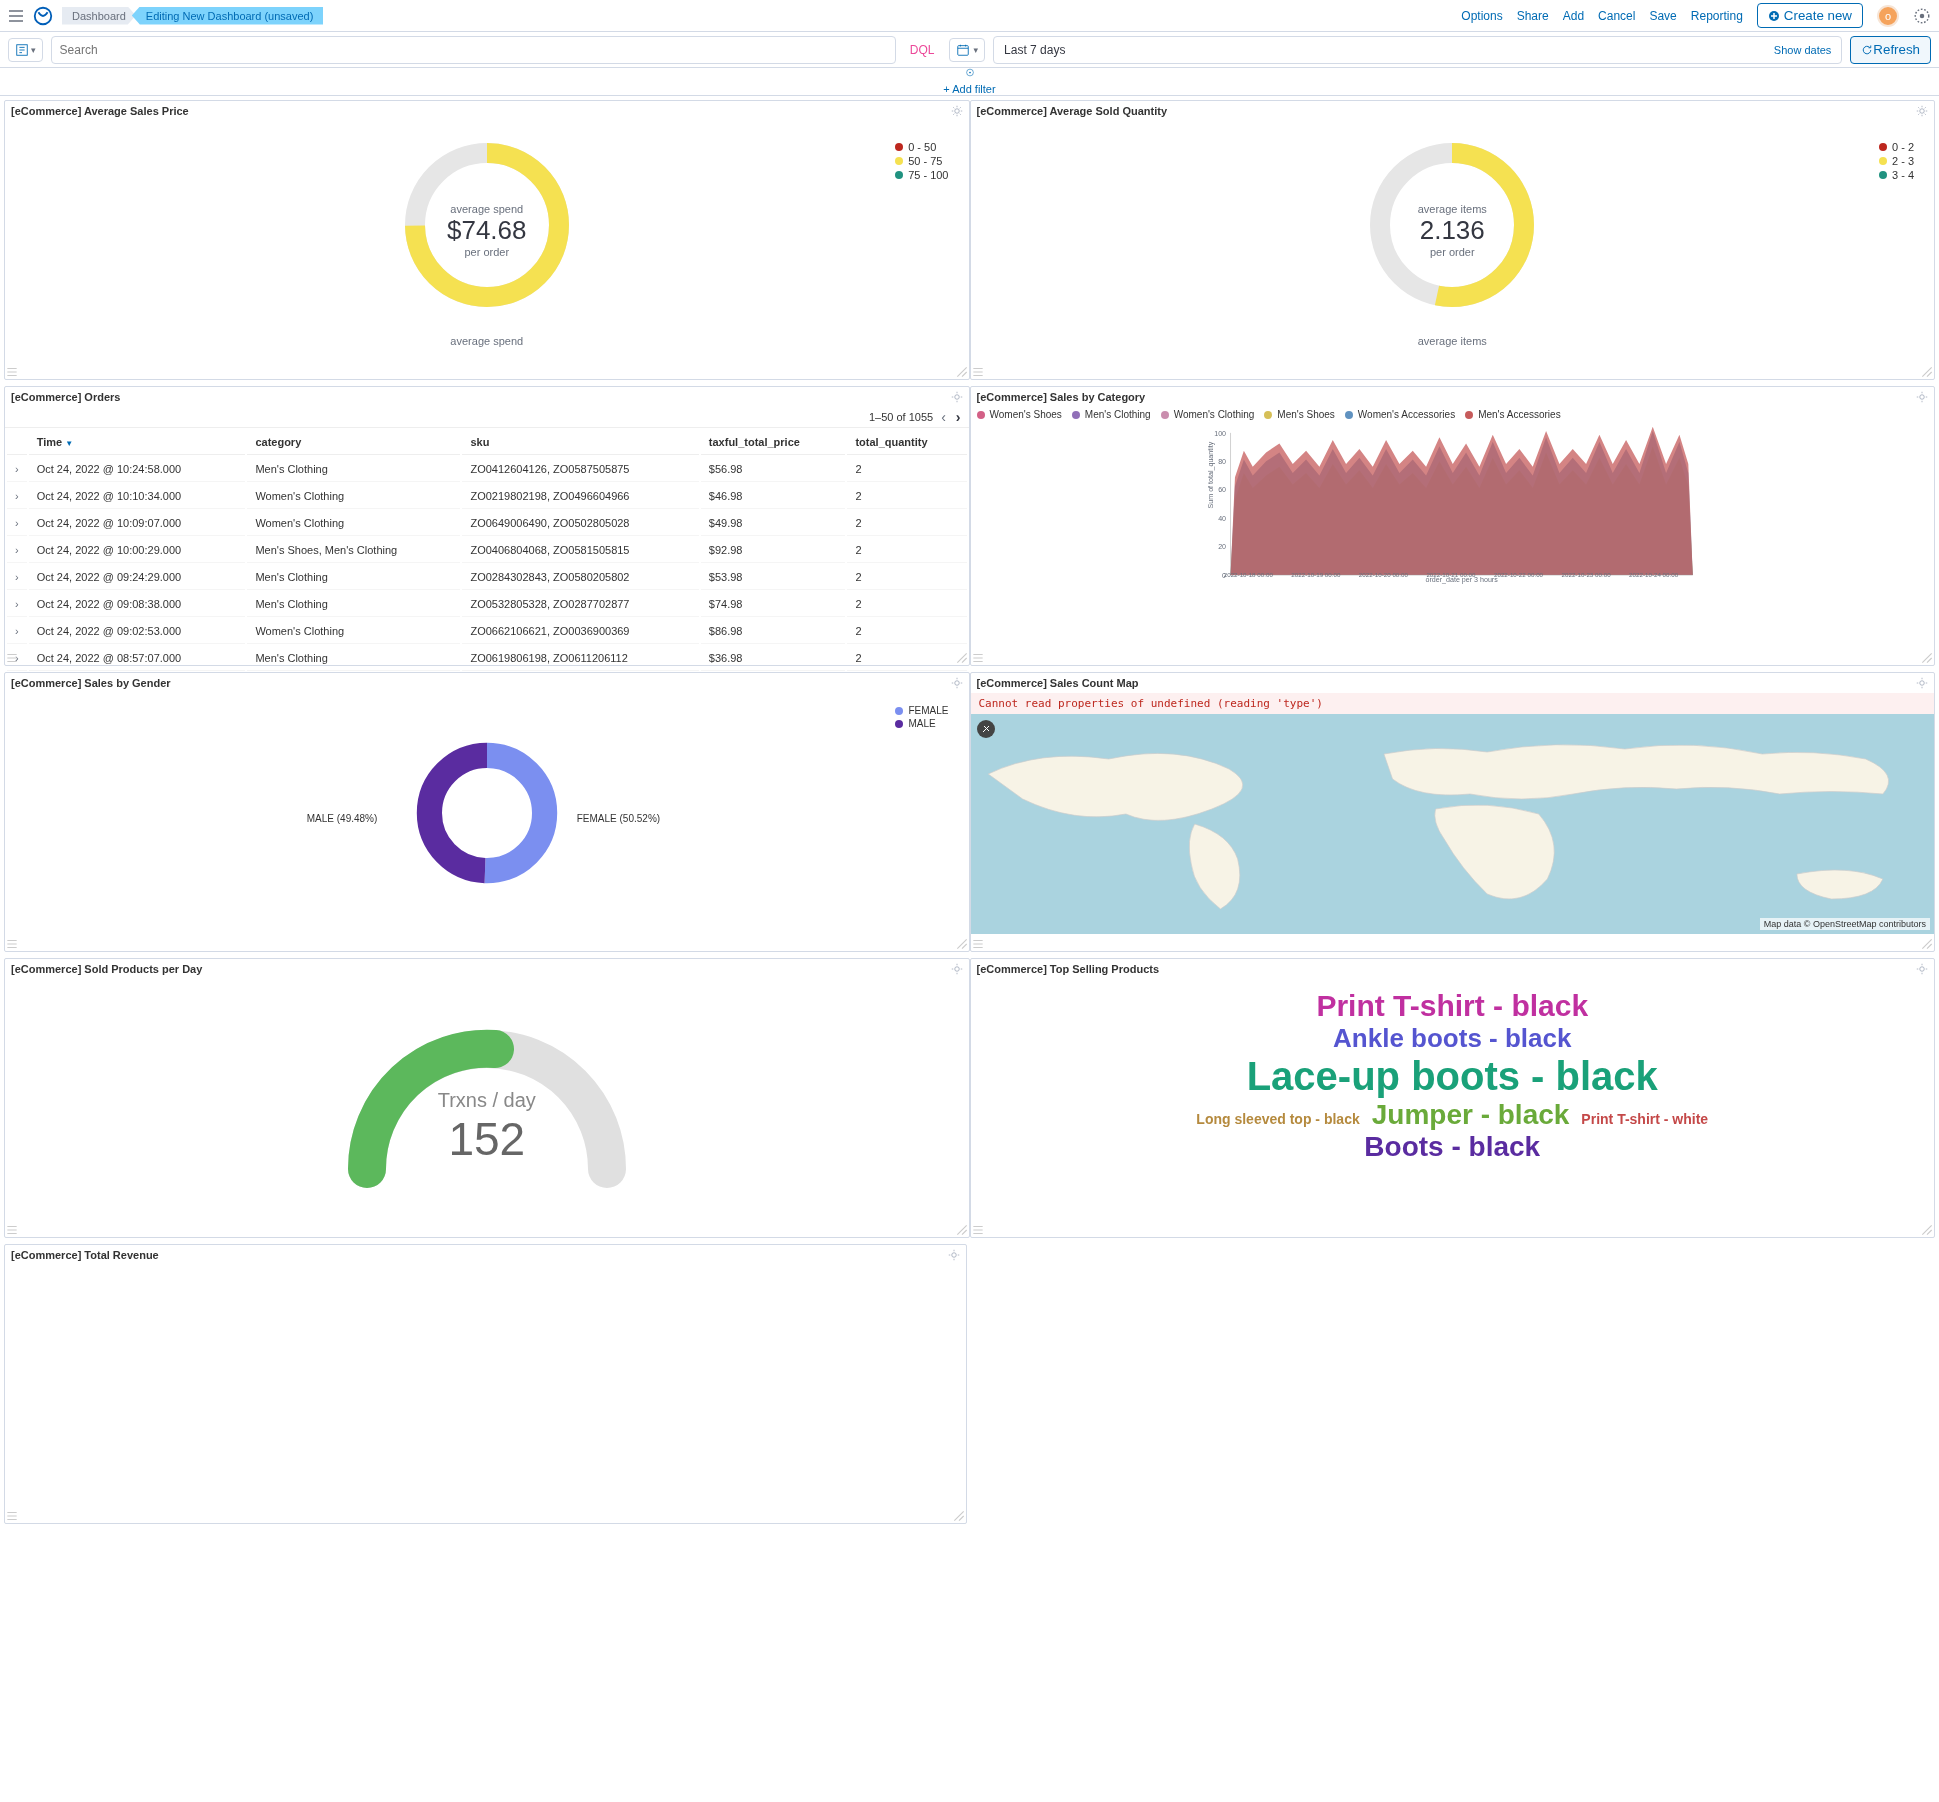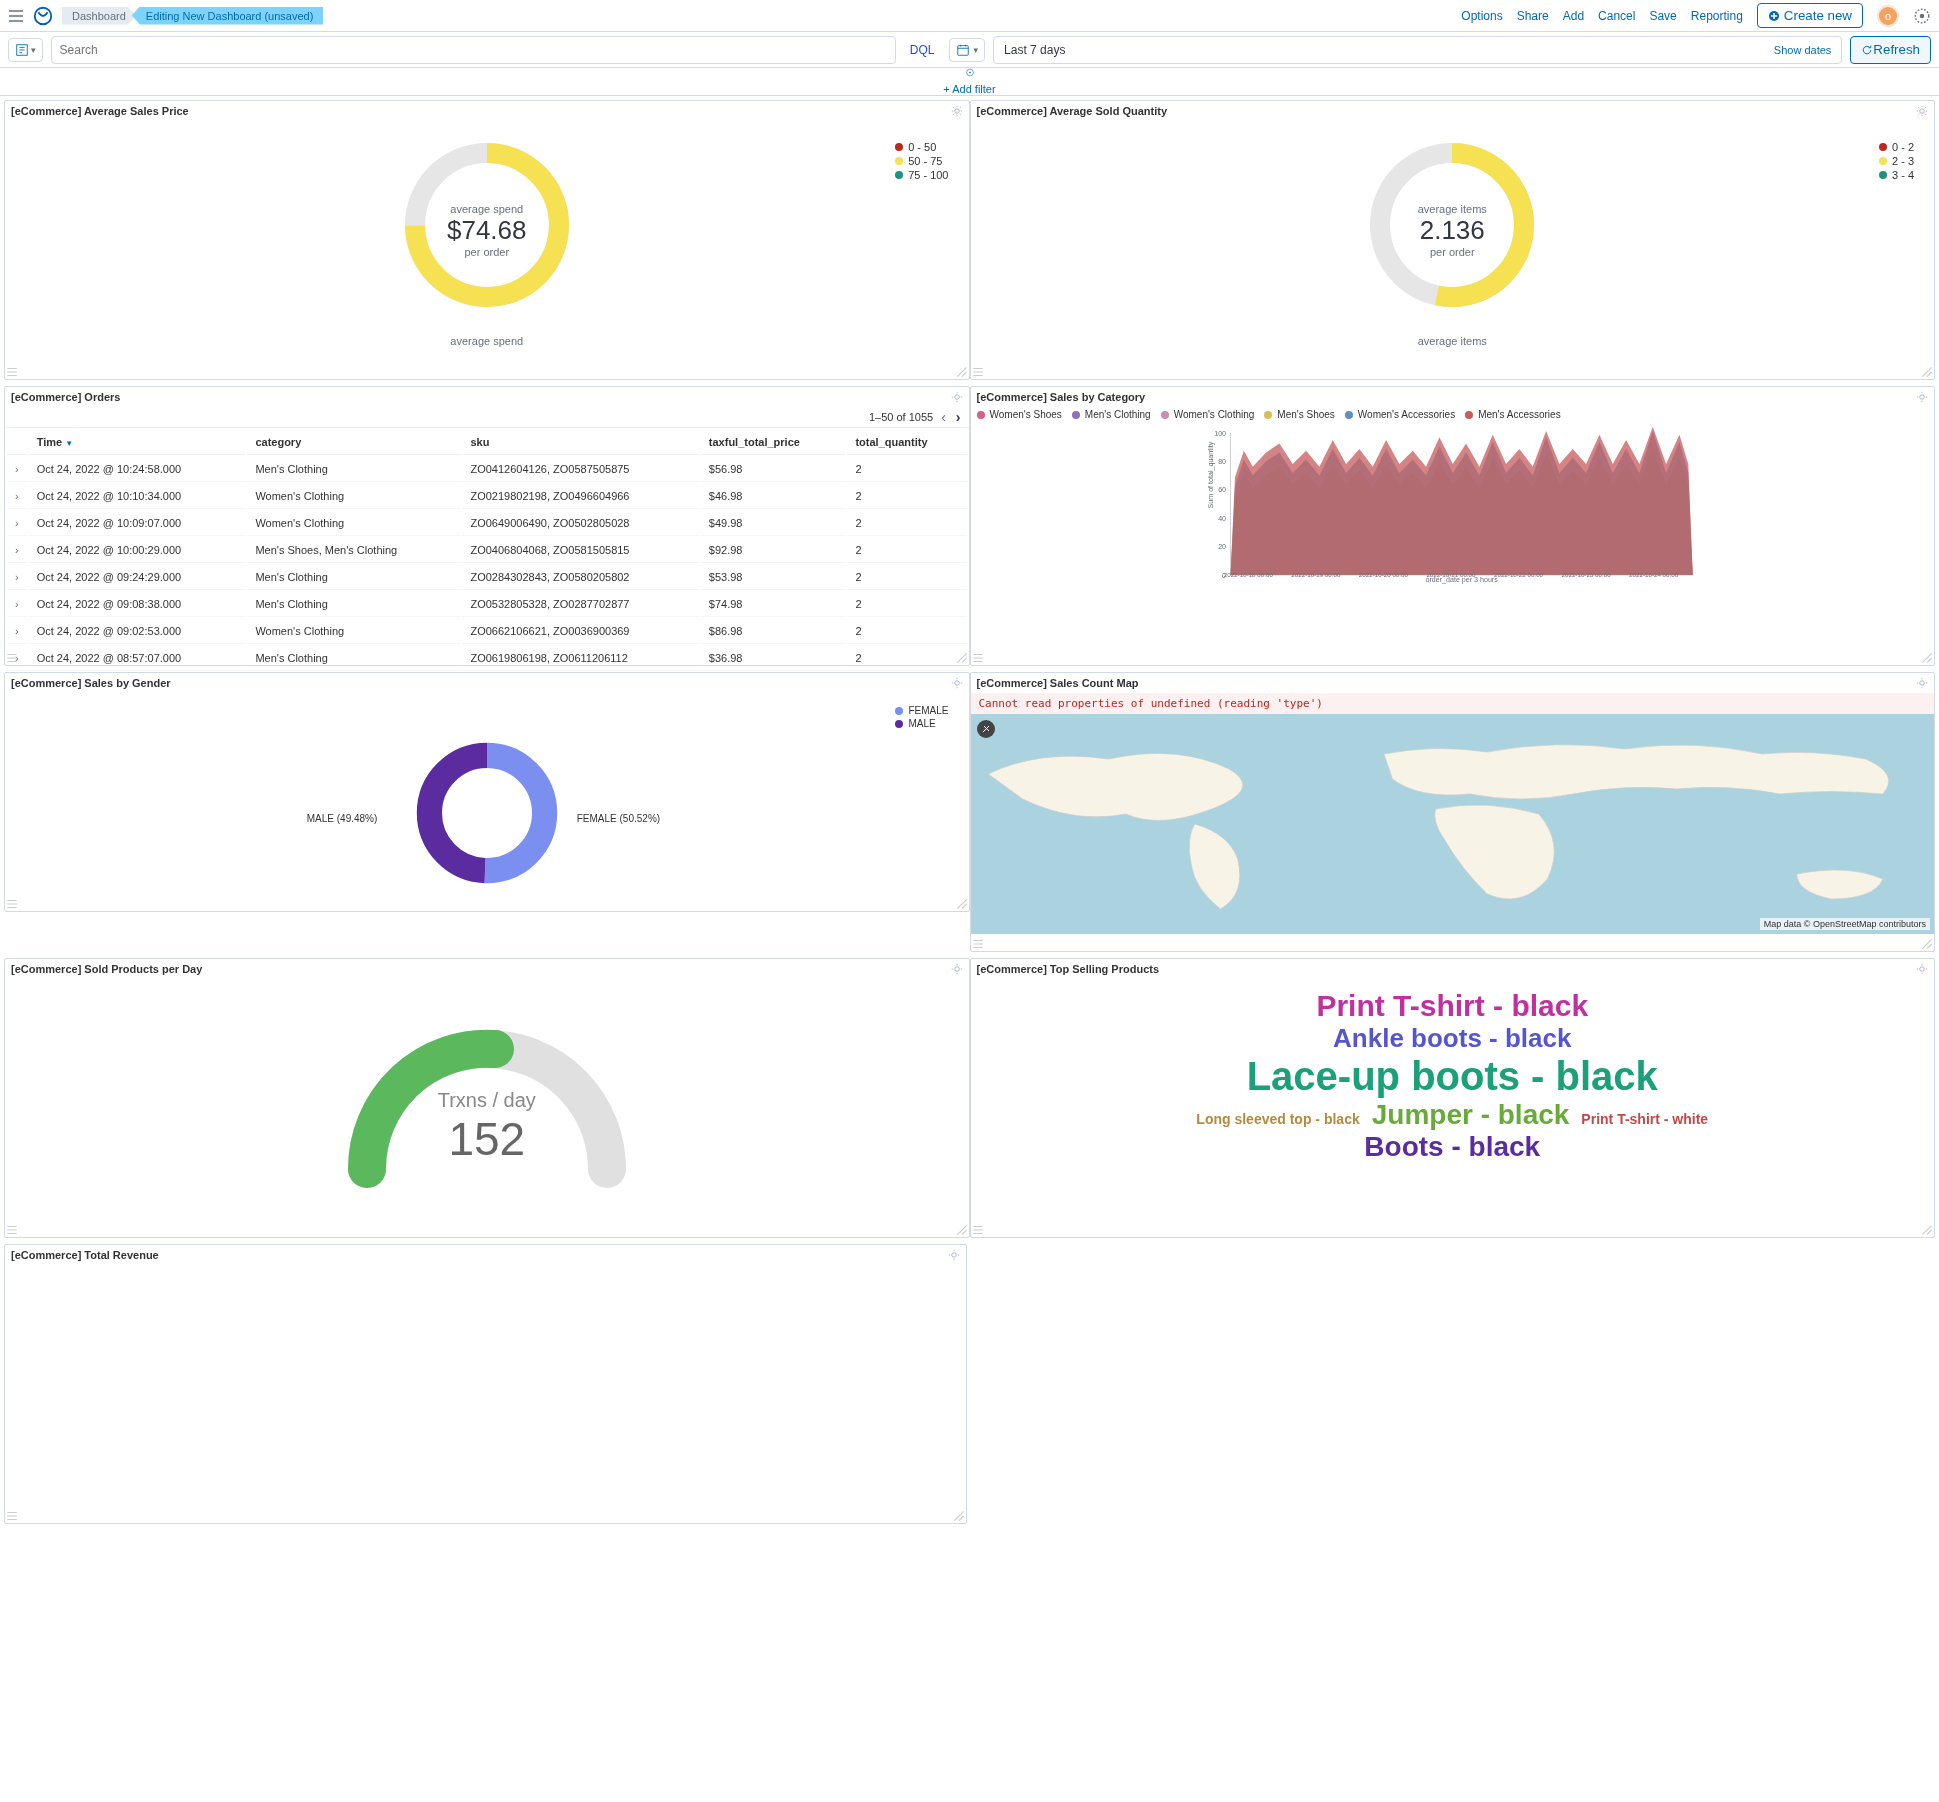--- a/index.html
+++ b/index.html
@@ -13,21 +13,21 @@
 .breadcrumb-item.blue { background: #7dd3fc; color: #006bb4; clip-path: polygon(8px 0, 100% 0, 100% 100%, 8px 100%, 0 50%); margin-left: -8px; padding-left: 14px; }
 .topbar-right { margin-left: auto; display: flex; align-items: center; gap: 14px; font-size: 12px; }
 .topbar-link { color: #006bb4; cursor: pointer; }
 .create-new-btn { border: 1px solid #006bb4; color: #006bb4; padding: 4px 10px; border-radius: 4px; display: flex; align-items: center; gap: 4px; cursor: pointer; background: #fff; }
 .avatar { width: 22px; height: 22px; border-radius: 50%; background: #f5a35c; color: #fff; display: flex; align-items: center; justify-content: center; font-size: 11px; border: 2px solid #f7e5d6; cursor: pointer; }
 .news-icon { width: 18px; height: 18px; cursor: pointer; }
 
 .searchbar { display: flex; align-items: center; height: 36px; border-bottom: 1px solid #d3dae6; padding: 0 8px; gap: 8px; }
 .filter-toggle { border: 1px solid #d3dae6; border-radius: 4px; padding: 4px 6px; display: flex; align-items: center; gap: 2px; cursor: pointer; color: #006bb4; }
 .search-input { flex: 1; border: 1px solid #d3dae6; border-radius: 4px; padding: 12px 8px; font-size: 12px; outline: none; height: 28px; }
-.dql { color: #1d4ed8; font-size: 12px; cursor: pointer; padding: 0 6px; }
+.dql { color: #ec4899; font-size: 12px; cursor: pointer; padding: 0 6px; }
 .time-toggle { border: 1px solid #d3dae6; border-radius: 4px; padding: 4px 6px; display: flex; align-items: center; gap: 4px; cursor: pointer; color: #006bb4; }
 .time-range { border: 1px solid #d3dae6; border-radius: 4px; padding: 6px 10px; height: 28px; flex: 1; display: flex; align-items: center; justify-content: space-between; min-width: 180px; }
 .time-range-text { color: #343741; font-size: 12px; }
 .show-dates { color: #006bb4; font-size: 11px; cursor: pointer; }
 .refresh-btn { border: 1px solid #006bb4; color: #006bb4; padding: 5px 10px; border-radius: 4px; display: flex; align-items: center; gap: 0; cursor: pointer; background: #f0f7fc; height: 28px; }
 
 .filter-row { display: flex; align-items: center; height: 28px; padding: 0 8px; border-bottom: 1px solid #d3dae6; gap: 6px; flex-direction: column; }
 .add-filter { color: #006bb4; font-size: 11px; cursor: pointer; }
 
 .dashboard { padding: 4px; }
@@ -409,21 +409,21 @@
     <svg class="panel-footer-drag" viewBox="0 0 12 12">
           <path d="M2 3h8M2 6h8M2 9h8" stroke="#ccc"></path>
         </svg>
     <svg class="panel-footer-resize" viewBox="0 0 12 12">
           <path d="M10 2L2 10M10 6L6 10" stroke="#ccc"></path>
         </svg>
   </div>
 </div>
 
 <div class="panel-row">
-  <div class="panel" style="height:240px;">
+  <div class="panel" style="height:280px;">
     <div class="panel-header">
       <span>[eCommerce] Sales by Gender</span>
       <svg width="12" height="12" class="panel-gear" viewBox="0 0 16 16">
             <circle cx="8" cy="8" r="3" fill="none" stroke="#98a2b3"></circle>
             <path d="M8 1v2M8 13v2M1 8h2M13 8h2" stroke="#98a2b3"></path>
           </svg>
     </div>
     <div class="panel-body" style="height:240px;">
       <div class="gender-legend" id="legend-gender">
             <div class="legend-item">

